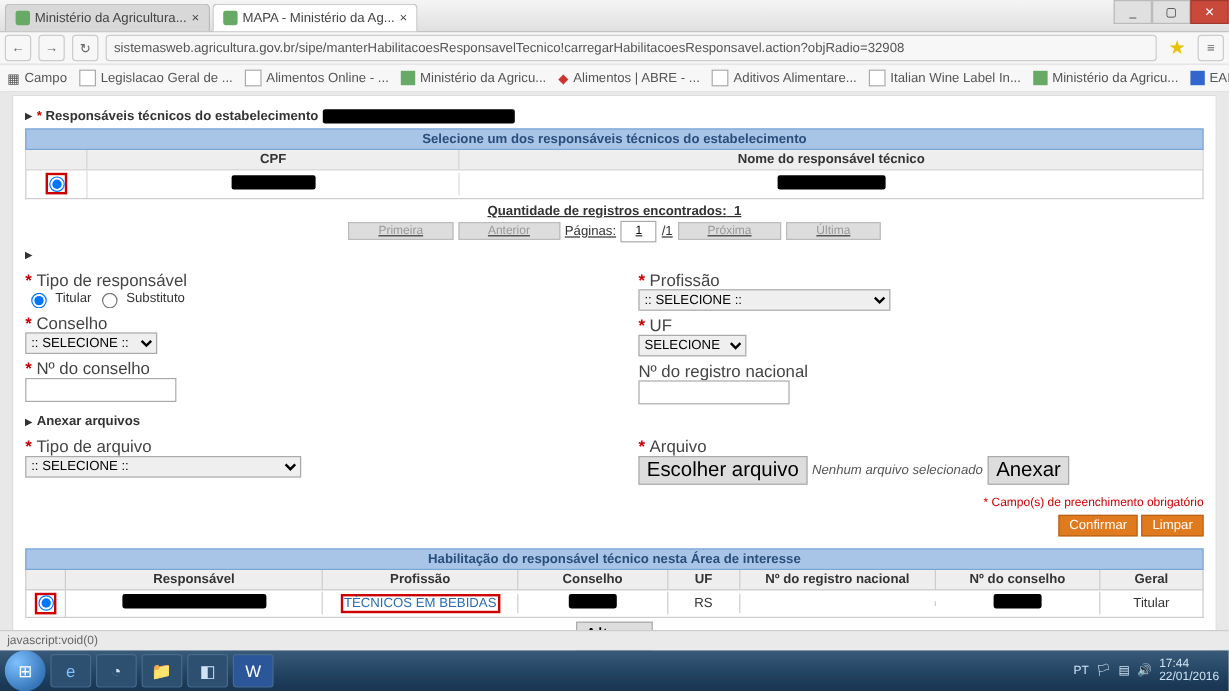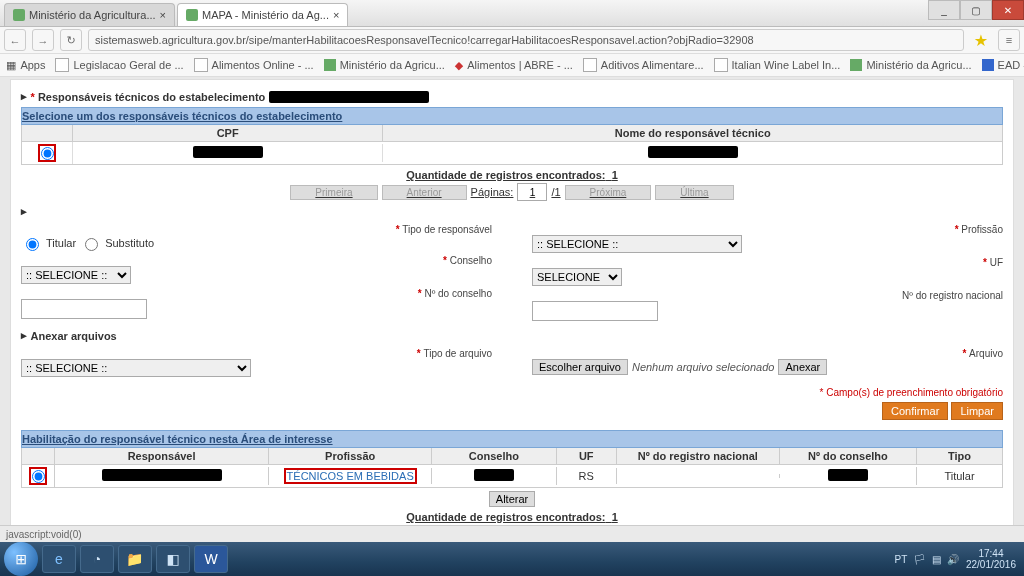--- a/index.html
+++ b/index.html
@@ -16,45 +16,45 @@
 .nav-btn{width:20px;height:20px;border:1px solid #ccc;border-radius:3px;display:flex;align-items:center;justify-content:center;color:#666;cursor:pointer;}
 .addr{flex:1;height:20px;border:1px solid #ccc;border-radius:3px;padding:0 6px;display:flex;align-items:center;color:#555;font-size:11px;overflow:hidden;white-space:nowrap;}
 .star{color:#e6c200;font-size:16px;padding:0 4px;}
 .bm-row{height:22px;background:#f7f7f7;border-bottom:1px solid #ddd;display:flex;align-items:center;padding:0 6px;gap:10px;color:#555;font-size:11px;}
 .bm{display:flex;align-items:center;gap:4px;cursor:pointer;white-space:nowrap;}
 .bm .doc{width:12px;height:12px;border:1px solid #aaa;background:#fff;}
 .content{background:#fff;margin:2px 10px 0 10px;height:460px;overflow:hidden;padding:6px 10px;border:1px solid #ddd;position:relative;}
 .section-head{display:flex;align-items:center;gap:4px;font-weight:bold;margin:4px 0;}
 .section-head .arrow{color:#333;}
 .blackbar{display:inline-block;height:12px;background:#000;border-radius:2px;}
-.blue-band{background:#a8c5e8;border:1px solid #7aa6d6;font-weight:bold;color:#2a4d7a;padding:2px 0;margin-top:4px;text-decoration:underline;}
+.blue-band{background:#a8c5e8;border:1px solid #7aa6d6;text-align:center;font-weight:bold;color:#2a4d7a;padding:2px 0;margin-top:4px;}
 .grey-cols{display:flex;border:1px solid #ccc;border-top:none;}
 .grey-cols .cell{flex:1;text-align:center;background:#eee;padding:2px 0;font-weight:bold;border-right:1px solid #ccc;}
 .grey-cols .cell:last-child{border-right:none;}
 .grey-cols .cell.sm{flex:0 0 50px;}
 .row-vals{display:flex;border:1px solid #ccc;border-top:none;align-items:center;}
 .row-vals .cell{flex:1;text-align:center;padding:2px 0;border-right:1px solid #ddd;}
 .row-vals .cell:last-child{border-right:none;}
 .row-vals .cell.sm{flex:0 0 50px;}
 .radio-box{width:14px;height:14px;border:2px solid #c00;display:inline-flex;align-items:center;justify-content:center;background:#fff;}
 .radio-box input{margin:0;}
 .pager{text-align:center;margin:4px 0;text-decoration:underline;}
 .pager-txt{font-weight:bold;}
 .pager-btns{margin-top:2px;display:flex;justify-content:center;align-items:center;gap:4px;}
 .pg-btn{background:#ddd;border:1px solid #bbb;color:#999;padding:1px 24px;font-size:10px;}
 .pg-in{width:24px;height:14px;border:1px solid #aaa;text-align:center;font-size:10px;}
 .form-row{display:flex;gap:40px;margin-top:6px;}
 .form-col{flex:1;}
-.lbl{font-size:10px;color:#444;text-align:right;}
+.lbl{font-size:14px;color:#444;}
 .req::before{content:"* ";color:#c00;font-weight:bold;}
 .sel{height:18px;border:1px solid #aaa;font-size:11px;}
 .txt-in{height:16px;border:1px solid #aaa;font-size:11px;width:120px;}
 .inline{display:flex;align-items:center;gap:4px;}
 .orange-btn{background:#e07a1f;color:#fff;border:1px solid #b8631a;padding:2px 8px;font-size:11px;cursor:pointer;}
-.grey-btn{background:#ddd;border:1px solid #aaa;padding:1px 6px;font-size:11px;cursor:pointer;}
+.grey-btn{background:#ddd;border:1px solid #aaa;padding:1px 6px;font-size:17px;cursor:pointer;}
 .file-txt{color:#555;font-style:italic;}
 .note{text-align:right;color:#c00;font-size:10px;margin-top:10px;}
 .btn-row{text-align:right;margin-top:4px;}
 .tbl-head{display:flex;border:1px solid #ccc;border-top:none;background:#eee;font-weight:bold;}
 .tbl-head .c,.tbl-row .c{padding:2px 4px;text-align:center;border-right:1px solid #ccc;}
 .tbl-head .c:last-child,.tbl-row .c:last-child{border-right:none;}
 .tbl-row{display:flex;border:1px solid #ccc;border-top:none;align-items:center;}
 .c1{flex:0 0 24px;} .c2{flex:1.6;} .c3{flex:1.2;} .c4{flex:0.9;} .c5{flex:0.4;} .c6{flex:1.2;} .c7{flex:1;} .c8{flex:0.6;}
 .red-outline{border:2px solid #c00;padding:0 1px;}
 .statusbar{position:absolute;left:0;right:0;bottom:34px;height:16px;background:#eaeaea;border-top:1px solid #ccc;font-size:10px;color:#666;padding:0 6px;display:flex;align-items:center;}
@@ -87,21 +87,21 @@
 <div class="addr-row">
   <div class="nav-btn">←</div>
   <div class="nav-btn">→</div>
   <div class="nav-btn">↻</div>
   <div class="addr">sistemasweb.agricultura.gov.br/sipe/manterHabilitacoesResponsavelTecnico!carregarHabilitacoesResponsavel.action?objRadio=32908</div>
   <div class="star">★</div>
   <div class="nav-btn">≡</div>
 </div>
 
 <div class="bm-row">
-  <div class="bm">▦ <span>Apps</span></div>
+  <div class="bm">▦ <span>Campo</span></div>
   <div class="bm">
       <span class="doc"></span>
       <span>Legislacao Geral de ...</span>
     </div>
   <div class="bm">
       <span class="doc"></span>
       <span>Alimentos Online - ...</span>
     </div>
   <div class="bm">
       <span class="fav" style="width:12px;height:12px;background:#6a6;"></span>
@@ -221,21 +221,21 @@
 
   <div class="blue-band" style="margin-top:10px;">Habilitação do responsável técnico nesta Área de interesse</div>
   <div class="tbl-head">
     <div class="c c1"></div>
     <div class="c c2">Responsável</div>
     <div class="c c3">Profissão</div>
     <div class="c c4">Conselho</div>
     <div class="c c5">UF</div>
     <div class="c c6">Nº do registro nacional</div>
     <div class="c c7">Nº do conselho</div>
-    <div class="c c8">Tipo</div>
+    <div class="c c8">Geral</div>
   </div>
   <div class="tbl-row">
     <div class="c c1"><span class="radio-box">
           <input type="radio" checked="" style="">
         </span></div>
     <div class="c c2"><span class="blackbar" style="width:120px;"></span></div>
     <div class="c c3"><span class="red-outline"><span style="color:#2a6db5;">TÉCNICOS EM BEBIDAS</span></span></div>
     <div class="c c4"><span class="blackbar" style="width:40px;"></span></div>
     <div class="c c5">RS</div>
     <div class="c c6"></div>
@@ -275,18 +275,18 @@
   <div class="tb-ico" style="color:#7ec0ff;">e</div>
   <div class="tb-ico">◔</div>
   <div class="tb-ico">📁</div>
   <div class="tb-ico">◧</div>
   <div class="tb-ico" style="background:#2b579a;color:#fff;">W</div>
   <div class="tray">
     <span>PT</span>
     <span>🏳</span>
     <span>▤</span>
     <span>🔊</span>
-    <div style="text-align:center;line-height:11px;">
+    <div style="text-align:left;line-height:11px;">
       <div>17:44</div>
       <div>22/01/2016</div>
     </div>
   </div>
 </div>
 
 </body></html>

